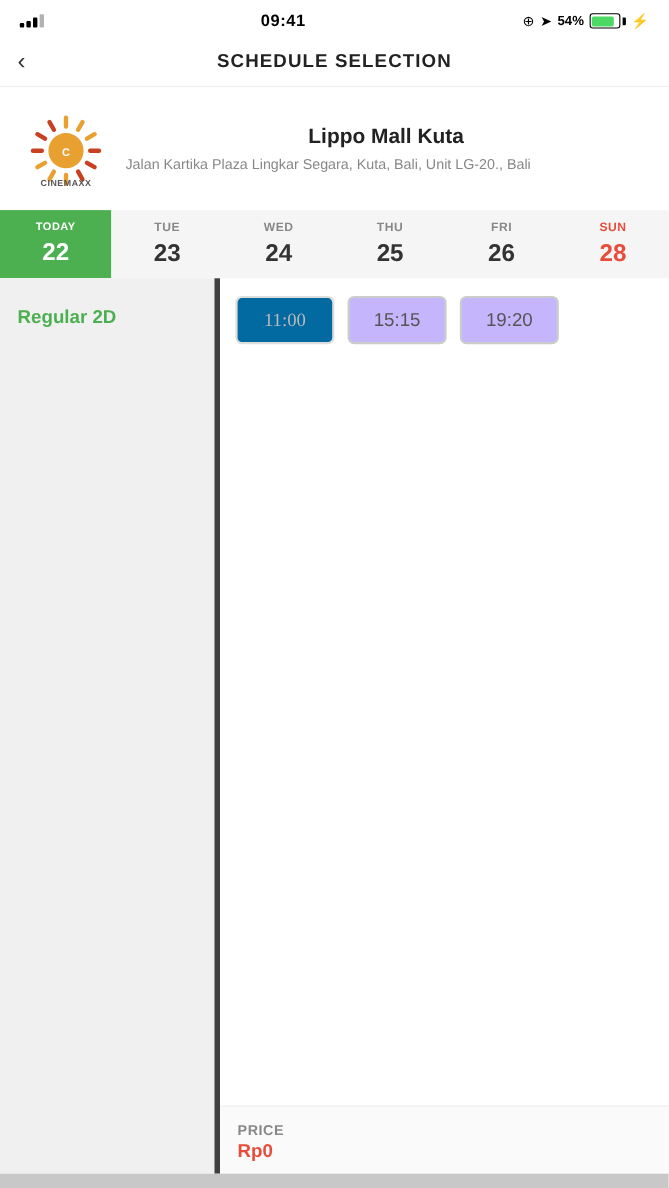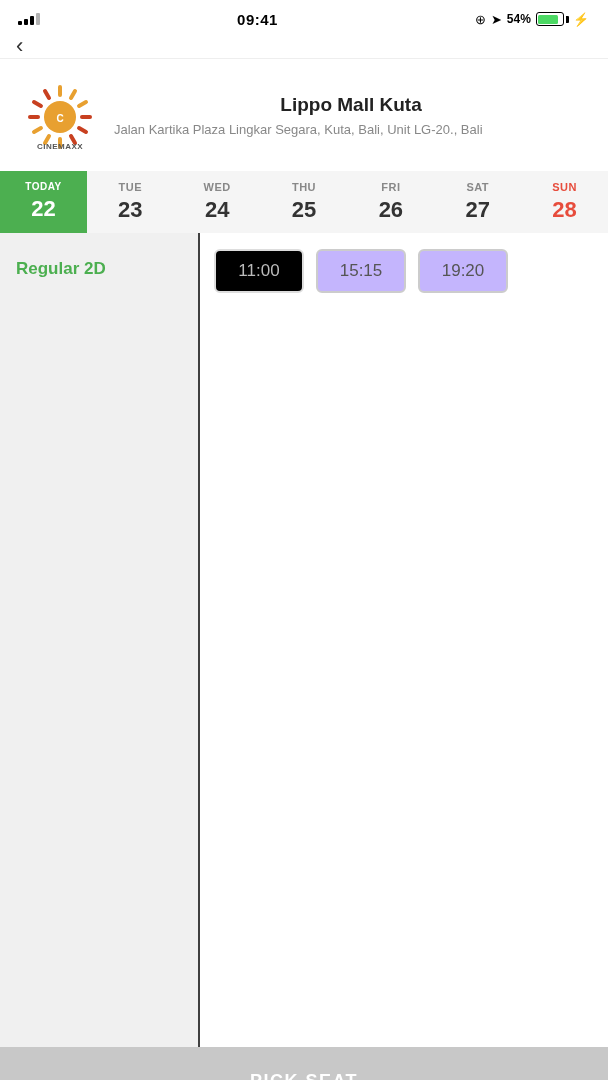--- a/index.html
+++ b/index.html
@@ -168,21 +168,21 @@
     }
     .date-item.today .date-num {
       color: #fff;
     }
 
     
     .hall-sidebar {
       width: 200px;
       flex-shrink: 0;
       background: #f0f0f0;
-      border-right: 2px solid #404040;
+      border-right: 5px solid #404040;
       display: flex;
       flex-direction: column;
       padding-top: 18px;
     }
     .hall-type {
       font-size: 17px;
       font-weight: 700;
       color: #4caf50;
       padding: 8px 16px;
     }
@@ -200,22 +200,23 @@
       font-weight: 500;
       color: #555;
       background: #c4b5fd;
       cursor: pointer;
       min-width: 90px;
       text-align: center;
     }
     .showtime-btn.disabled {
       color: #bbb;
       border-color: #ddd;
-      background: #000000;
+      background: #0369a1;
       cursor: not-allowed;
+      font-family: Liberation Serif, serif;
     }
 
     
     .price-area {
       padding: 14px 16px 10px;
       background: #fafafa;
       border-top: 1px solid #eee;
       margin-top: auto;
     }
     .price-label {
@@ -296,20 +297,21 @@
       </div>
       <div class="battery-tip"></div>
     </div>
     <span style="font-size:13px;color:#4cd964;">⚡</span>
   </div>
 </div>
 
 
 <div class="header">
   <div class="back-btn">‹</div>
+  <div class="header-title">SCHEDULE SELECTION</div>
 </div>
 
 <div class="main-content">
 
   <div class="cinema-info">
     <div class="cinema-logo">
       
       <svg viewBox="0 0 80 80" xmlns="http://www.w3.org/2000/svg">
 
         <g transform="translate(40,40)">
@@ -354,24 +356,20 @@
         <div class="date-num">24</div>
       </div>
       <div class="date-item">
         <div class="date-day">THU</div>
         <div class="date-num">25</div>
       </div>
       <div class="date-item">
         <div class="date-day">FRI</div>
         <div class="date-num">26</div>
       </div>
-      <div class="date-item">
-        <div class="date-day">SAT</div>
-        <div class="date-num">27</div>
-      </div>
       <div class="date-item sunday">
         <div class="date-day">SUN</div>
         <div class="date-num">28</div>
       </div>
     </div>
 
   <div class="schedule-section">
 
     <div class="hall-sidebar">
       <div class="hall-type">Regular 2D</div>
@@ -379,20 +377,24 @@
 
     <div class="showtimes-wrapper">
       <div class="showtimes-inner" id="showtimes-container">
       <div class="showtimes-row">
             <div class="showtime-btn disabled">11:00</div>
             <div class="showtime-btn">15:15</div>
             <div class="showtime-btn">19:20</div>
           </div>
         </div>
 
+      <div class="price-area">
+        <div class="price-label">PRICE</div>
+        <div class="price-value">Rp0</div>
+      </div>
     </div>
 
   </div>
 
 </div>
 
 
 <button class="pick-seat-btn">PICK SEAT</button>
 
 

